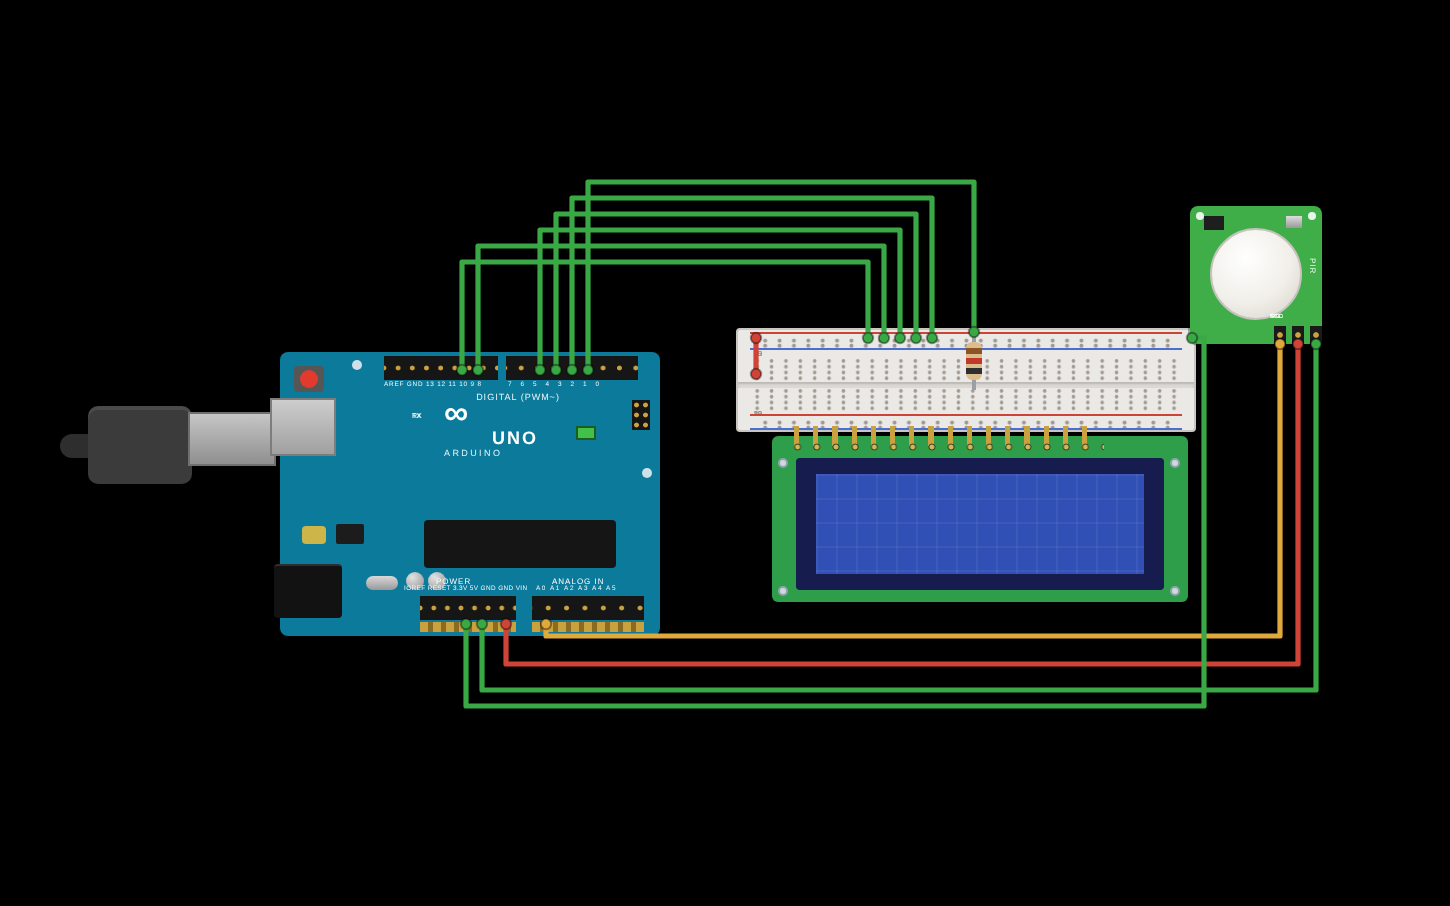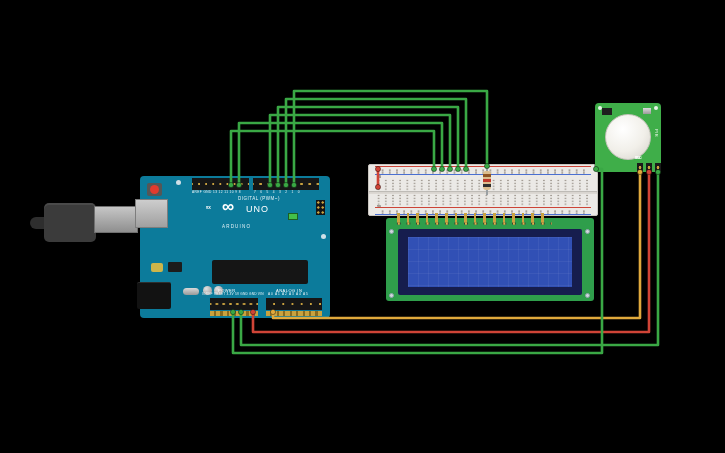--- a/index.html
+++ b/index.html
@@ -33,21 +33,21 @@
   .pins-dleft{left:52px;top:15px;letter-spacing:.4px}
   .pins-dright{left:114px;top:15px;letter-spacing:1.8px}
   .pins-power{left:62px;top:117px;letter-spacing:.2px}
   .pins-analog{left:128px;top:117px;letter-spacing:.8px}
   .lbl-digital{left:58px;top:20px;width:122px;text-align:center;font-size:4.5px;color:#e8f4f8;letter-spacing:.5px}
   .lbl-power{left:78px;top:112px;font-size:4px;color:#fff;letter-spacing:.5px}
   .lbl-analog{left:136px;top:112px;font-size:4px;color:#fff;letter-spacing:.5px}
   .txrx{left:66px;top:30px;font-size:3.5px;line-height:4.5px;color:#fff;text-align:right}
   .txrx span{display:block}
   .logo{left:82px;top:22px;font-size:17px;line-height:17px;color:#fff;font-weight:bold}
-  .uno{left:106px;top:28px;font-size:9px;font-weight:normal;color:#fff;letter-spacing:1px}
+  .uno{left:106px;top:38px;font-size:9px;font-weight:bold;color:#fff;letter-spacing:1px}
   .arduino-word{left:82px;top:48px;font-size:4.5px;color:#e4f2f7;letter-spacing:1.2px}
   .pwr-led{left:148px;top:37px;width:10px;height:7px;background:#43c04a;border:1px solid #1c5e22}
   .icsp{left:176px;top:24px;width:9px;height:15px;background:#141414;background-image:radial-gradient(circle,#caa23f 1px,transparent 1.4px);background-size:4.5px 5px}
   .ic{left:72px;top:84px;width:96px;height:24px;background:#151515;border-radius:2px}
   .vreg{left:28px;top:86px;width:14px;height:10px;background:#1c1c1c;border-radius:1px}
   .polyfuse{left:11px;top:87px;width:12px;height:9px;background:#cdb54a;border-radius:2px}
   .cap{width:9px;height:9px;border-radius:50%;background:radial-gradient(circle at 35% 30%,#e2e2e2,#8f8f8f)}
   .cap-1{left:63px;top:110px}.cap-2{left:74px;top:110px}
   .crystal{left:43px;top:112px;width:16px;height:7px;background:linear-gradient(#d9d9d9,#999);border-radius:3.5px}
   .jack{left:-3px;top:106px;width:34px;height:27px;background:#121212;border-radius:2px;border-top:1px solid #2e2e2e}

